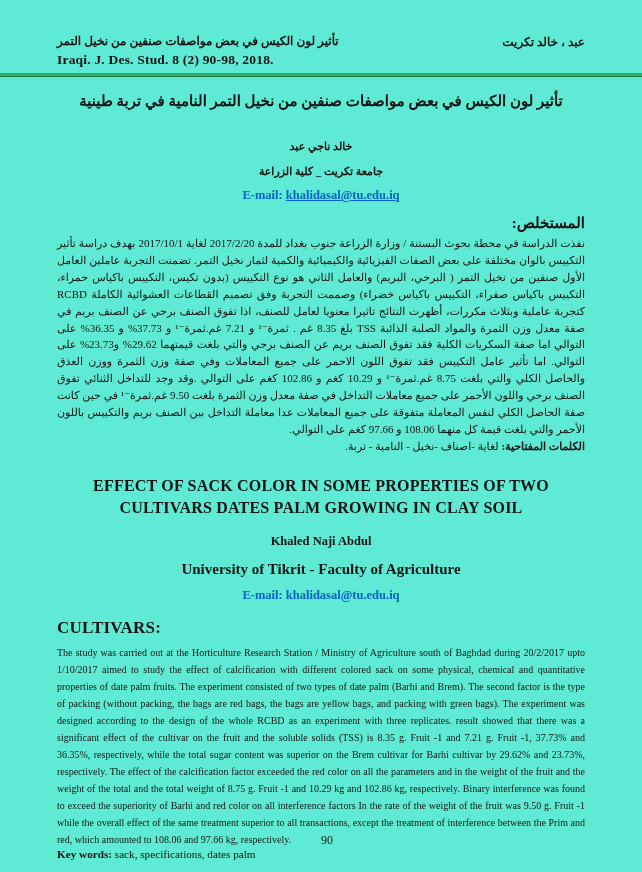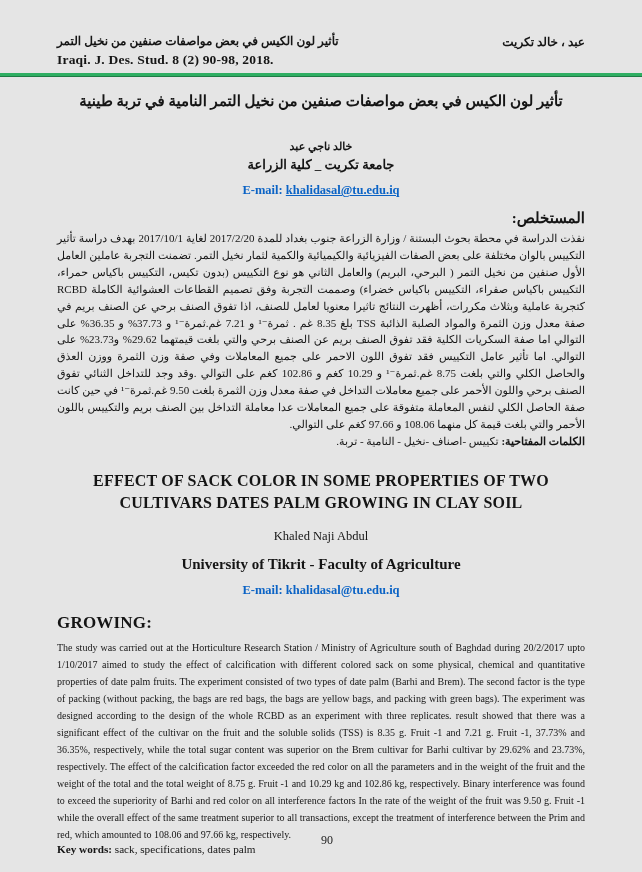--- a/index.html
+++ b/index.html
@@ -3,47 +3,47 @@
 <meta charset="utf-8">
 <title></title>
 <style>
   html,body{margin:0;padding:0;background:#ffffff;}
   body{
     width:642px;height:872px;
     font-family:"Liberation Serif", serif;
     color:#151515;
     -webkit-font-smoothing:antialiased;
   }
-  .page{position:relative;width:642px;height:872px;overflow:hidden;background:#e5e5e5;}
+  .page{position:relative;width:642px;height:872px;overflow:hidden;background:#5eead4;}
 
   
   .hdr{display:flex;justify-content:space-between;align-items:flex-start;padding:34px 57px 0 57px;}
   .hdr-left .run-title{font-size:12px;font-weight:bold;direction:rtl;}
   .hdr-left .journal{font-size:13.5px;font-weight:bold;margin-top:3px;letter-spacing:.2px;}
   .hdr-author{font-size:12px;font-weight:bold;direction:rtl;padding-top:1px;}
   .divider{height:3px;background:#2faf63;border-bottom:1px solid #1e7a45;margin:5px 0 0 0;}
 
   .content{padding:0 57px;}
 
   
   .ar-title{font-size:15px;font-weight:bold;text-align:center;direction:rtl;margin-top:14px;line-height:21px;}
   .ar-author{font-size:11px;font-weight:bold;text-align:center;direction:rtl;margin-top:28px;}
-  .ar-affil{font-size:13px;font-weight:bold;text-align:center;direction:rtl;margin-top:4px;}
+  .ar-affil{font-size:11px;font-weight:bold;text-align:center;direction:rtl;margin-top:12px;}
   .email-row{font-size:12.5px;font-weight:bold;text-align:center;margin-top:10px;color:#0b63c5;}
   .email-row a{color:#0b63c5;cursor:pointer;text-align:center;}
   .email-row.u a{text-decoration:underline;}
   .email-row.nu a{text-decoration:none;}
   .ar-abs-head{font-size:15px;font-weight:bold;direction:rtl;text-align:right;margin:11px 0 3px 0;}
   .ar-abs{font-size:11px;line-height:16.9px;direction:rtl;text-align:justify;text-justify:inter-word;}
   .ar-kw{font-size:11px;line-height:16.9px;direction:rtl;text-align:right;}
   .kw-label{font-weight:bold;}
 
   
   .en-title{font-size:16px;font-weight:bold;text-align:center;line-height:22px;margin:20px auto 0 auto;width:480px;letter-spacing:.2px;}
-  .en-author{font-size:12.5px;font-weight:normal;text-align:center;margin-top:15px;}
+  .en-author{font-size:12.5px;font-weight:bold;text-align:center;margin-top:15px;}
   .en-affil{font-size:15px;font-weight:bold;text-align:center;margin-top:12px;}
   .en-abs-head{font-size:17px;font-weight:bold;margin:15px 0 6px 0;letter-spacing:.2px;}
   .en-abs{font-size:10px;line-height:17px;text-align:justify;text-justify:inter-word;}
   .en-kw{font-size:11.2px;line-height:13.6px;text-align:left;}
 
   
   .page-num{position:absolute;left:6px;bottom:24px;width:100%;text-align:center;
     font-family:Liberation Serif, serif;font-size:12px;color:#222;}
 </style>
 </head>
@@ -67,32 +67,32 @@
     <div class="ar-affil">جامعة تكريت _  كلية الزراعة</div>
     <div class="email-row u">
       <span>E-mail:</span>
       <a>khalidasal@tu.edu.iq</a>
     </div>
 
     <div class="ar-abs-head">المستخلص:</div>
     <div class="ar-abs">نفذت الدراسة في محطة بحوث البستنة / وزارة الزراعة جنوب بغداد للمدة 2017/2/20 لغاية 2017/10/1 بهدف دراسة تأثير التكييس بالوان مختلفة على بعض الصفات الفيزيائية والكيميائية والكمية لثمار نخيل التمر. تضمنت التجربة عاملين العامل الأول صنفين من نخيل التمر ( البرحي، البريم) والعامل الثاني هو نوع التكييس (بدون تكيس، التكييس باكياس حمراء، التكييس باكياس صفراء، التكييس باكياس خضراء) وصممت التجربة وفق تصميم القطاعات العشوائية الكاملة RCBD كتجربة عاملية وبثلاث مكررات، أظهرت النتائج تاثيرا معنويا لعامل للصنف، اذا تفوق الصنف برحي عن الصنف بريم في صفة معدل وزن الثمرة والمواد الصلبة الذائبة TSS بلغ 8.35 غم . ثمرة⁻¹ و 7.21 غم.ثمرة⁻¹ و 37.73% و 36.35% على التوالي اما صفة السكريات الكلية فقد تفوق الصنف بريم عن الصنف برحي والتي بلغت قيمتهما 29.62% و23.73% على التوالي. اما تأثير عامل التكييس فقد تفوق اللون الاحمر على جميع المعاملات وفي صفة وزن الثمرة  ووزن العذق والحاصل الكلي والتي بلغت 8.75 غم.ثمرة⁻¹ و 10.29 كغم و 102.86 كغم على التوالي .وقد وجد للتداخل الثنائي تفوق الصنف برحي  واللون الأحمر على جميع معاملات التداخل في صفة معدل وزن الثمرة  بلغت 9.50  غم.ثمرة⁻¹ في حين كانت صفة الحاصل الكلي لنفس المعاملة متفوقة على جميع المعاملات عدا معاملة التداخل بين الصنف بريم والتكييس باللون الأحمر والتي بلغت قيمة كل منهما  108.06 و 97.66 كغم على التوالي.</div>
     <div class="ar-kw">
       <span class="kw-label">الكلمات المفتاحية:</span>
-      <span>تكييس -اصناف -نخيل - النامية - تربة.</span>
+      <span>لغاية -اصناف -نخيل - النامية - تربة.</span>
     </div>
 
     <div class="en-title">EFFECT OF SACK COLOR IN SOME PROPERTIES OF TWO CULTIVARS DATES PALM GROWING IN CLAY SOIL</div>
     <div class="en-author">Khaled Naji Abdul</div>
     <div class="en-affil">University of Tikrit - Faculty of Agriculture</div>
     <div class="email-row nu">
       <span>E-mail:</span>
       <a>khalidasal@tu.edu.iq</a>
     </div>
 
-    <div class="en-abs-head">GROWING:</div>
+    <div class="en-abs-head">CULTIVARS:</div>
     <div class="en-abs">The study was carried out at the Horticulture Research Station / Ministry of Agriculture south of Baghdad during 20/2/2017 upto 1/10/2017 aimed to study the effect of calcification with different colored sack on some physical, chemical and quantitative properties of date palm fruits. The experiment consisted of two types of date palm (Barhi and Brem). The second factor is the type of packing (without packing, the bags are red bags, the bags are yellow bags, and packing with green bags). The experiment was designed according to the design of the whole RCBD as an experiment with three replicates. result showed that there was a significant effect of the cultivar on the fruit and the soluble solids (TSS) is 8.35 g. Fruit -1 and 7.21 g. Fruit -1, 37.73% and 36.35%, respectively, while the total sugar content was superior on the Brem cultivar for Barhi cultivar by 29.62% and 23.73%, respectively. The effect of the calcification factor exceeded the red color on all the parameters and in the weight of the fruit and the weight of the total and the total weight of 8.75 g. Fruit -1 and 10.29 kg and 102.86 kg, respectively. Binary interference was found to exceed the superiority of Barhi and red color on all interference factors In the rate of the weight of the fruit was 9.50 g. Fruit -1 while the overall effect of the same treatment superior to all transactions, except the treatment of interference between the Prim and red, which amounted to 108.06 and 97.66 kg, respectively.</div>
     <div class="en-kw">
       <span class="kw-label">Key words:</span>
       <span>sack, specifications, dates palm</span>
     </div>
 
   </div>
 
   <div class="page-num">90</div>
 

